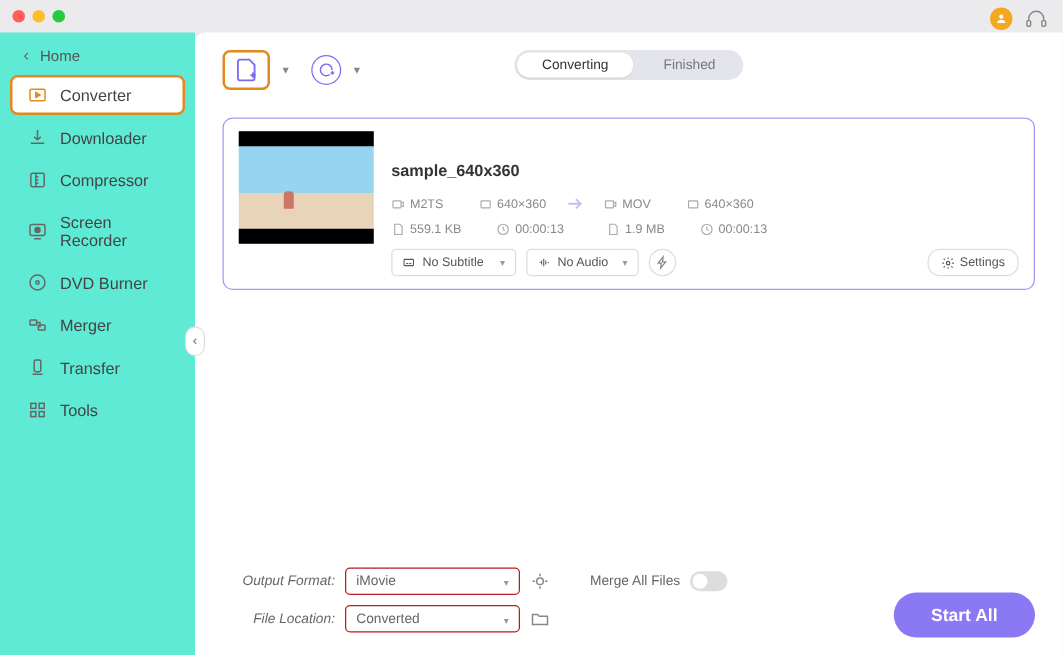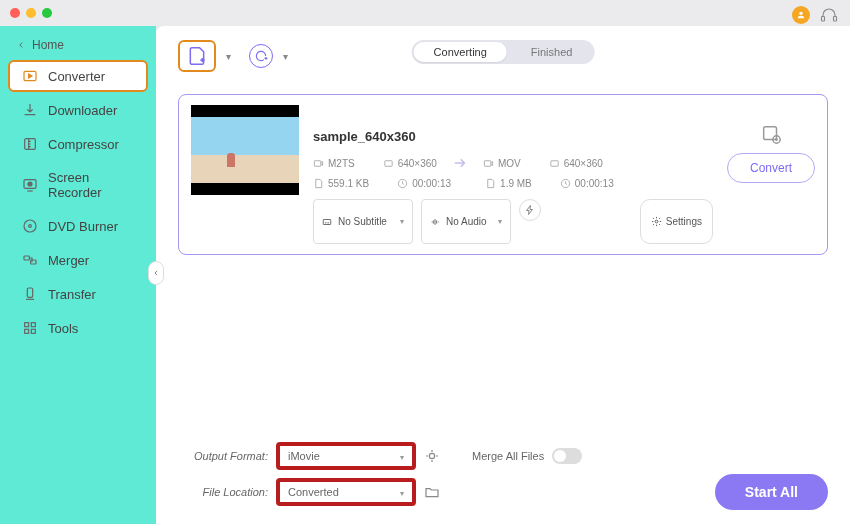--- a/index.html
+++ b/index.html
@@ -50,30 +50,30 @@
 .meta-item { display: flex; align-items: center; gap: 4px; font-size: 10px; color: #888; }
 .mi-ic { width: 11px; height: 11px; color: #aaa; }
 .arrow-conv { color: #c5bfec; margin: 0 6px; }
 
 .sel-row { display: flex; gap: 8px; margin-top: 10px; }
 .sel { display: flex; align-items: center; gap: 6px; padding: 4px 8px; border: 1px solid #ddd; border-radius: 4px; font-size: 10px; color: #555; background: #fff; cursor: pointer; }
 .sel .dd { margin-left: auto; font-size: 8px; color: #999; }
 .sel-sub { width: 100px; }
 .sel-aud { width: 90px; }
 .pill { width: 22px; height: 22px; border: 1px solid #ddd; border-radius: 50%; display: flex; align-items: center; justify-content: center; color: #888; font-size: 10px; cursor: pointer; }
-.settings-btn { display: flex; gap: 4px; padding: 16px 10px; border: 1px solid #ddd; border-radius: 10px; font-size: 10px; color: #555; cursor: pointer; margin-left: auto; }
+.settings-btn { display: flex; align-items: center; gap: 4px; padding: 4px 10px; border: 1px solid #ddd; border-radius: 10px; font-size: 10px; color: #555; cursor: pointer; margin-left: auto; }
 
 .card-right { display: flex; flex-direction: column; align-items: center; justify-content: flex-start; gap: 8px; padding-top: 18px; }
 .fmt-ic { width: 22px; height: 22px; color: #999; cursor: pointer; }
 .convert-btn { padding: 7px 22px; border: 1.5px solid #b4a8f2; color: #7c6cf2; border-radius: 16px; font-size: 12px; background: #fff; cursor: pointer; }
 
 .footer { position: absolute; bottom: 10px; left: 22px; right: 22px; }
 .f-row { display: flex; align-items: center; gap: 8px; font-size: 11px; color: #666; margin-bottom: 8px; }
 .f-label { width: 90px; text-align: right; font-style: italic; }
-.f-sel { width: 140px; padding: 4px 8px; border: 4px solid #b91c1c; border-radius: 4px; font-size: 11px; display: flex; align-items: flex-end; background: #fff; cursor: pointer; }
+.f-sel { width: 140px; padding: 4px 8px; border: 1px solid #b91c1c; border-radius: 4px; font-size: 11px; display: flex; align-items: flex-end; background: #fff; cursor: pointer; }
 .f-sel .dd { margin-left: auto; font-size: 8px; color: #999; }
 .f-ic { width: 16px; height: 16px; color: #888; cursor: pointer; }
 .merge { display: flex; align-items: center; gap: 8px; margin-left: 24px; font-size: 11px; color: #666; }
 .toggle-off { width: 30px; height: 16px; background: #ddd; border-radius: 10px; position: relative; cursor: pointer; }
 .toggle-off::after { content: ''; position: absolute; left: 2px; top: 2px; width: 12px; height: 12px; background: #fff; border-radius: 50%; }
 .start-all { position: absolute; right: 0; bottom: 4px; padding: 10px 30px; background: #8a79f3; color: #fff; border-radius: 20px; font-size: 14px; font-weight: 600; cursor: pointer; border: none; }
 svg { display: block; }
 </style>
 </head>
 <body>
@@ -297,28 +297,20 @@
         </div>
         <div class="settings-btn">
           <svg width="11" height="11" viewBox="0 0 24 24" fill="none" stroke="currentColor" stroke-width="2">
               <circle cx="12" cy="12" r="3"></circle>
               <path d="M12 2v3M12 19v3M4.2 4.2l2.1 2.1M17.7 17.7l2.1 2.1M2 12h3M19 12h3M4.2 19.8l2.1-2.1M17.7 6.3l2.1-2.1"></path>
             </svg>
           <span>Settings</span>
         </div>
       </div>
     </div>
-    <div class="card-right">
-      <svg class="fmt-ic" viewBox="0 0 24 24" fill="none" stroke="currentColor" stroke-width="1.6">
-          <rect x="4" y="4" width="14" height="14" rx="2"></rect>
-          <circle cx="18" cy="18" r="4"></circle>
-          <path d="M16.5 18h3M18 16.5v3"></path>
-        </svg>
-      <button class="convert-btn">Convert</button>
-    </div>
   </div>
 
   <div class="footer">
     <div class="f-row">
       <span class="f-label">Output Format:</span>
       <div class="f-sel">
         <span>iMovie</span>
         <span class="dd">▾</span>
       </div>
       <svg class="f-ic" viewBox="0 0 24 24" fill="none" stroke="currentColor" stroke-width="1.8">

